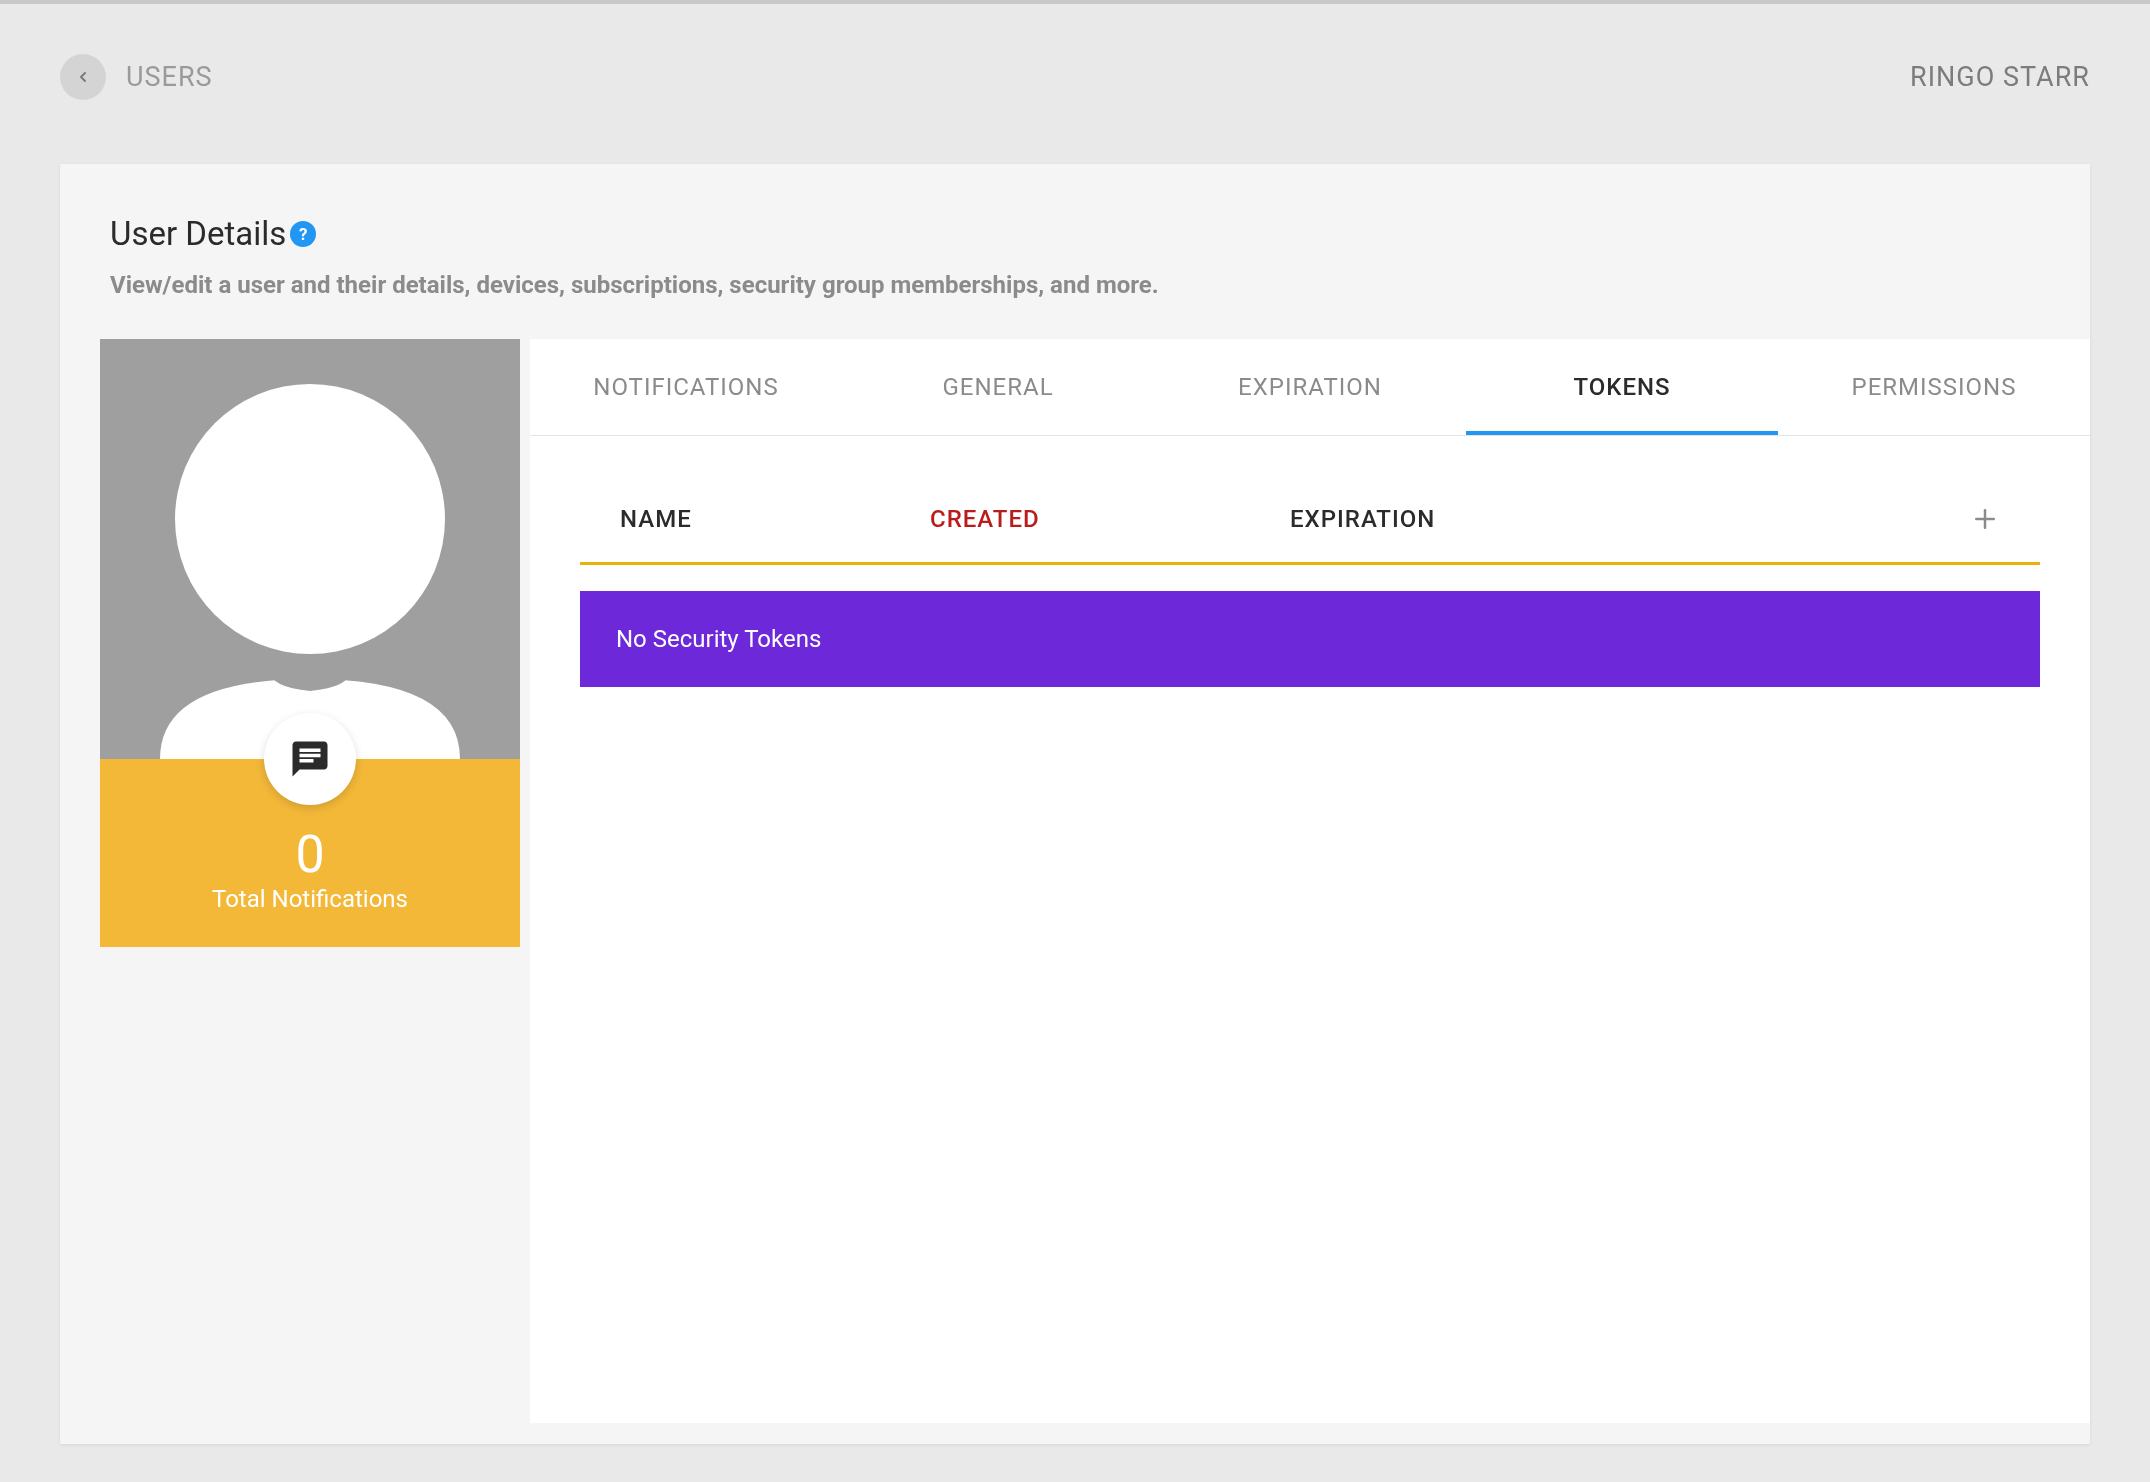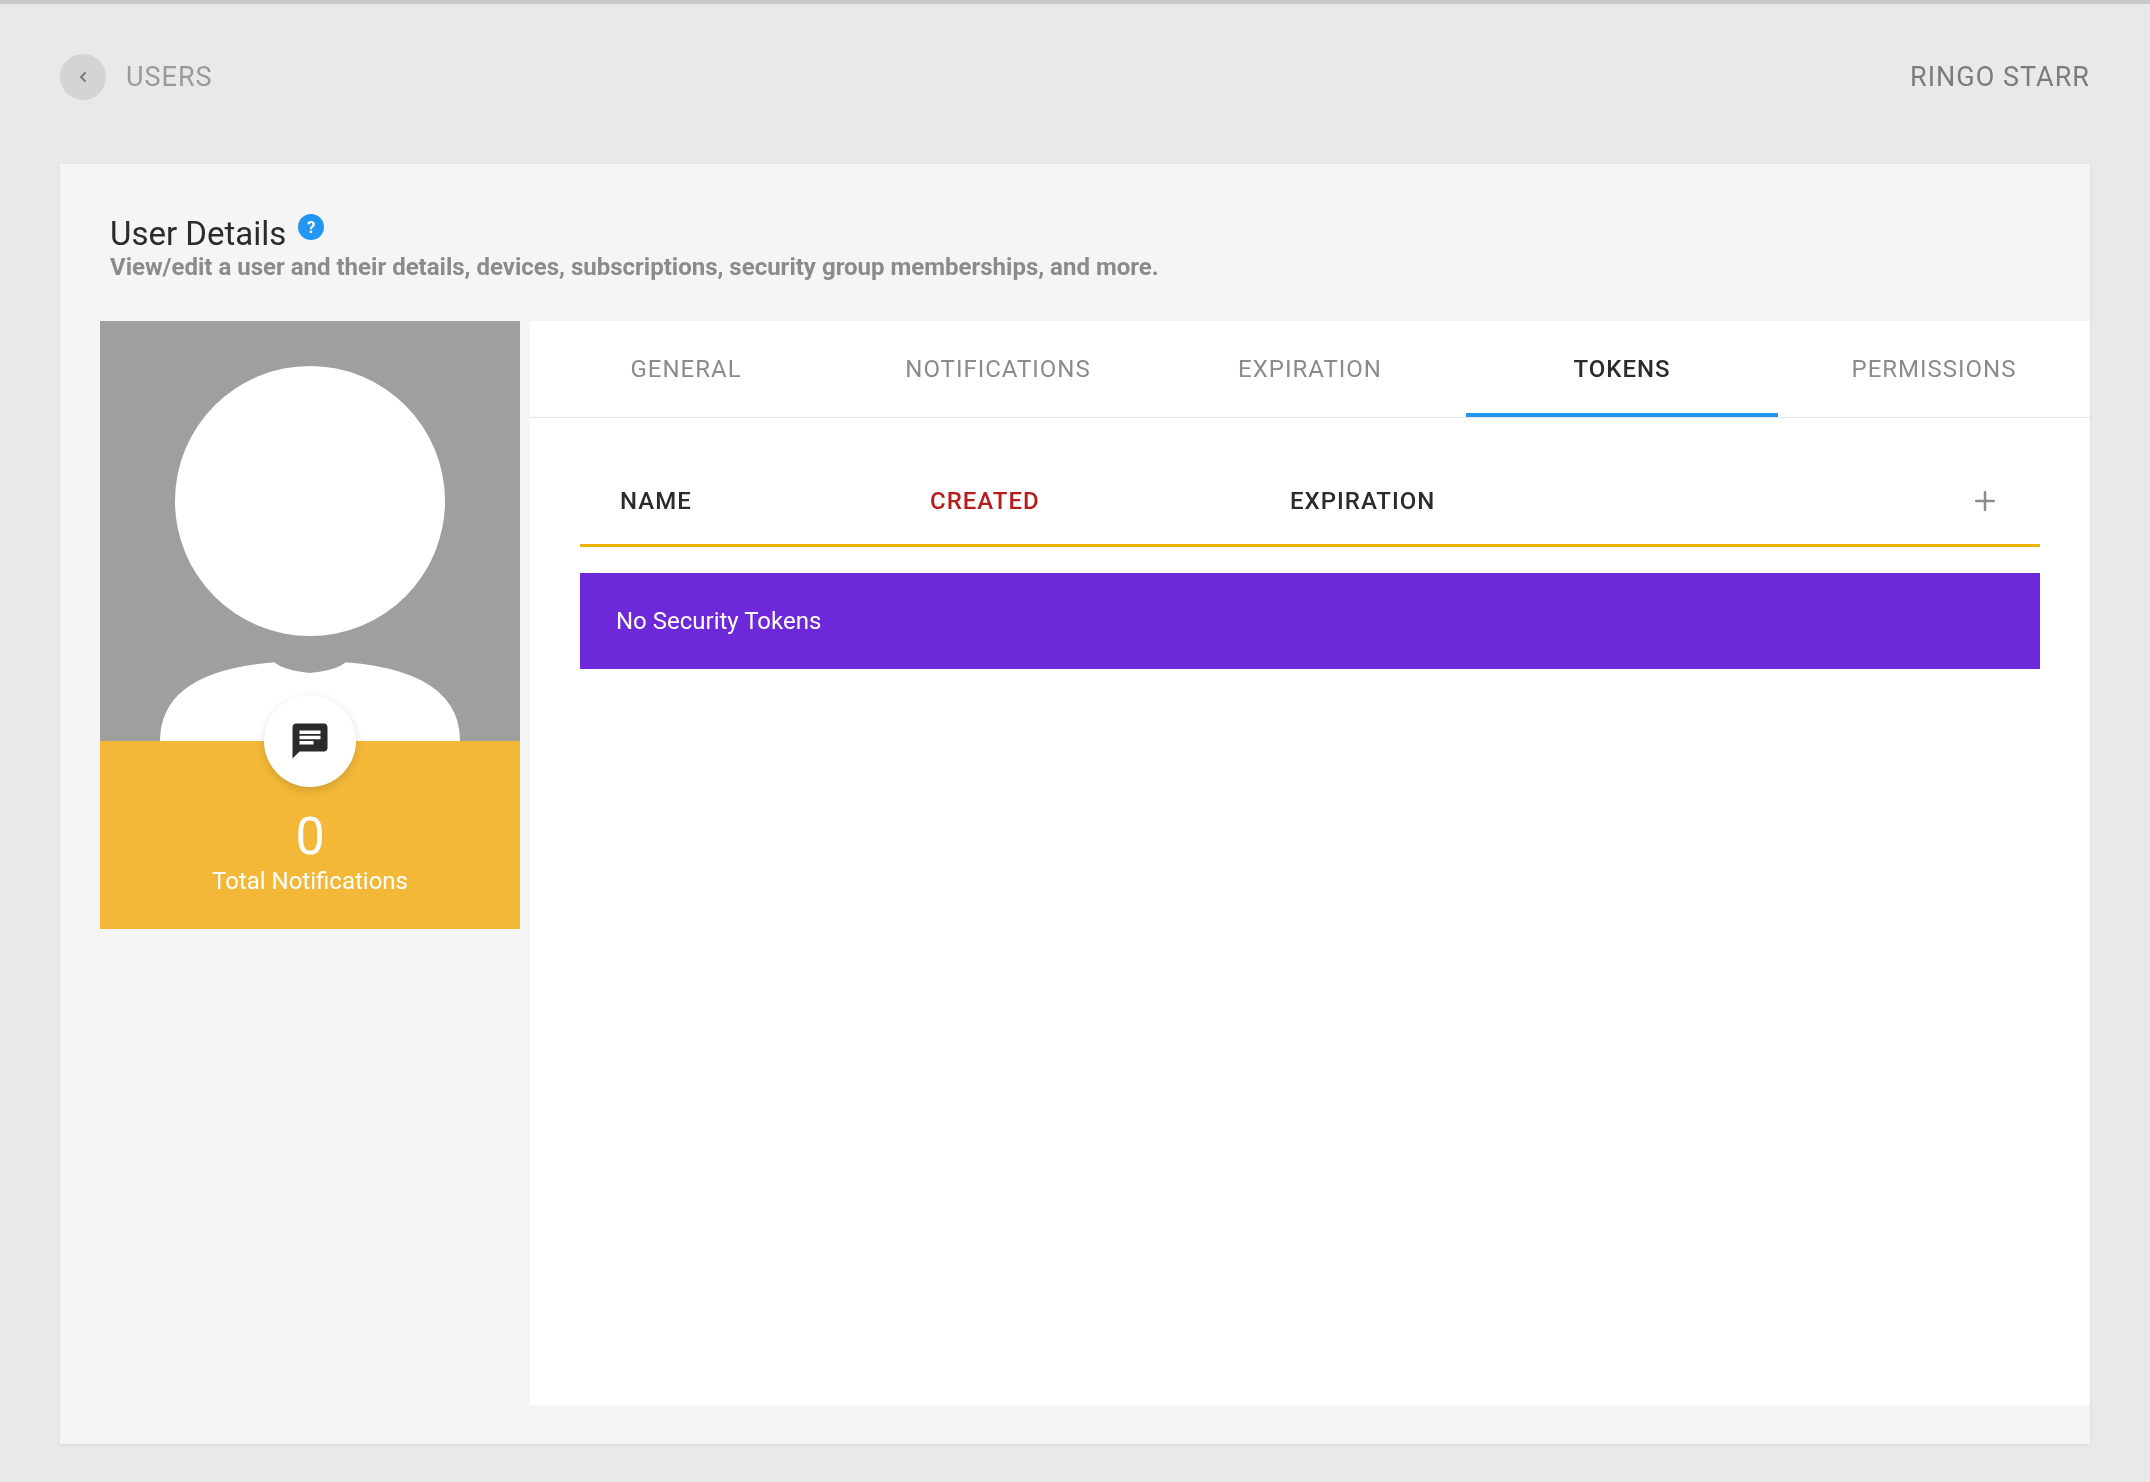--- a/index.html
+++ b/index.html
@@ -64,21 +64,23 @@
       background: #f5f5f5;
       box-shadow: 0 1px 3px rgba(0,0,0,0.08);
       min-height: 1280px;
       position: relative;
     }
     .panel-header {
       padding: 50px 50px 40px 50px;
     }
     .panel-title-row {
       display: flex;
-      gap: 12px;
+      align-items: center;
+      gap: 4px;
+      margin-bottom: 18px;
     }
     .panel-title {
       font-size: 33px;
       color: #2b2b2b;
       font-weight: 400;
     }
     .help-icon {
       width: 26px;
       height: 26px;
       border-radius: 50%;
@@ -282,22 +284,22 @@
               </svg>
             </div>
             <div class="notif-count">0</div>
             <div class="notif-label">Total Notifications</div>
           </div>
         </div>
       </div>
 
       <div class="main-col">
         <div class="tabs">
+          <div class="tab">NOTIFICATIONS</div>
           <div class="tab">GENERAL</div>
-          <div class="tab">NOTIFICATIONS</div>
           <div class="tab">EXPIRATION</div>
           <div class="tab active">TOKENS</div>
           <div class="tab">PERMISSIONS</div>
         </div>
 
         <div class="table-area">
           <div class="table-header">
             <div class="col-name">NAME</div>
             <div class="col-created">CREATED</div>
             <div class="col-expiration">EXPIRATION</div>

